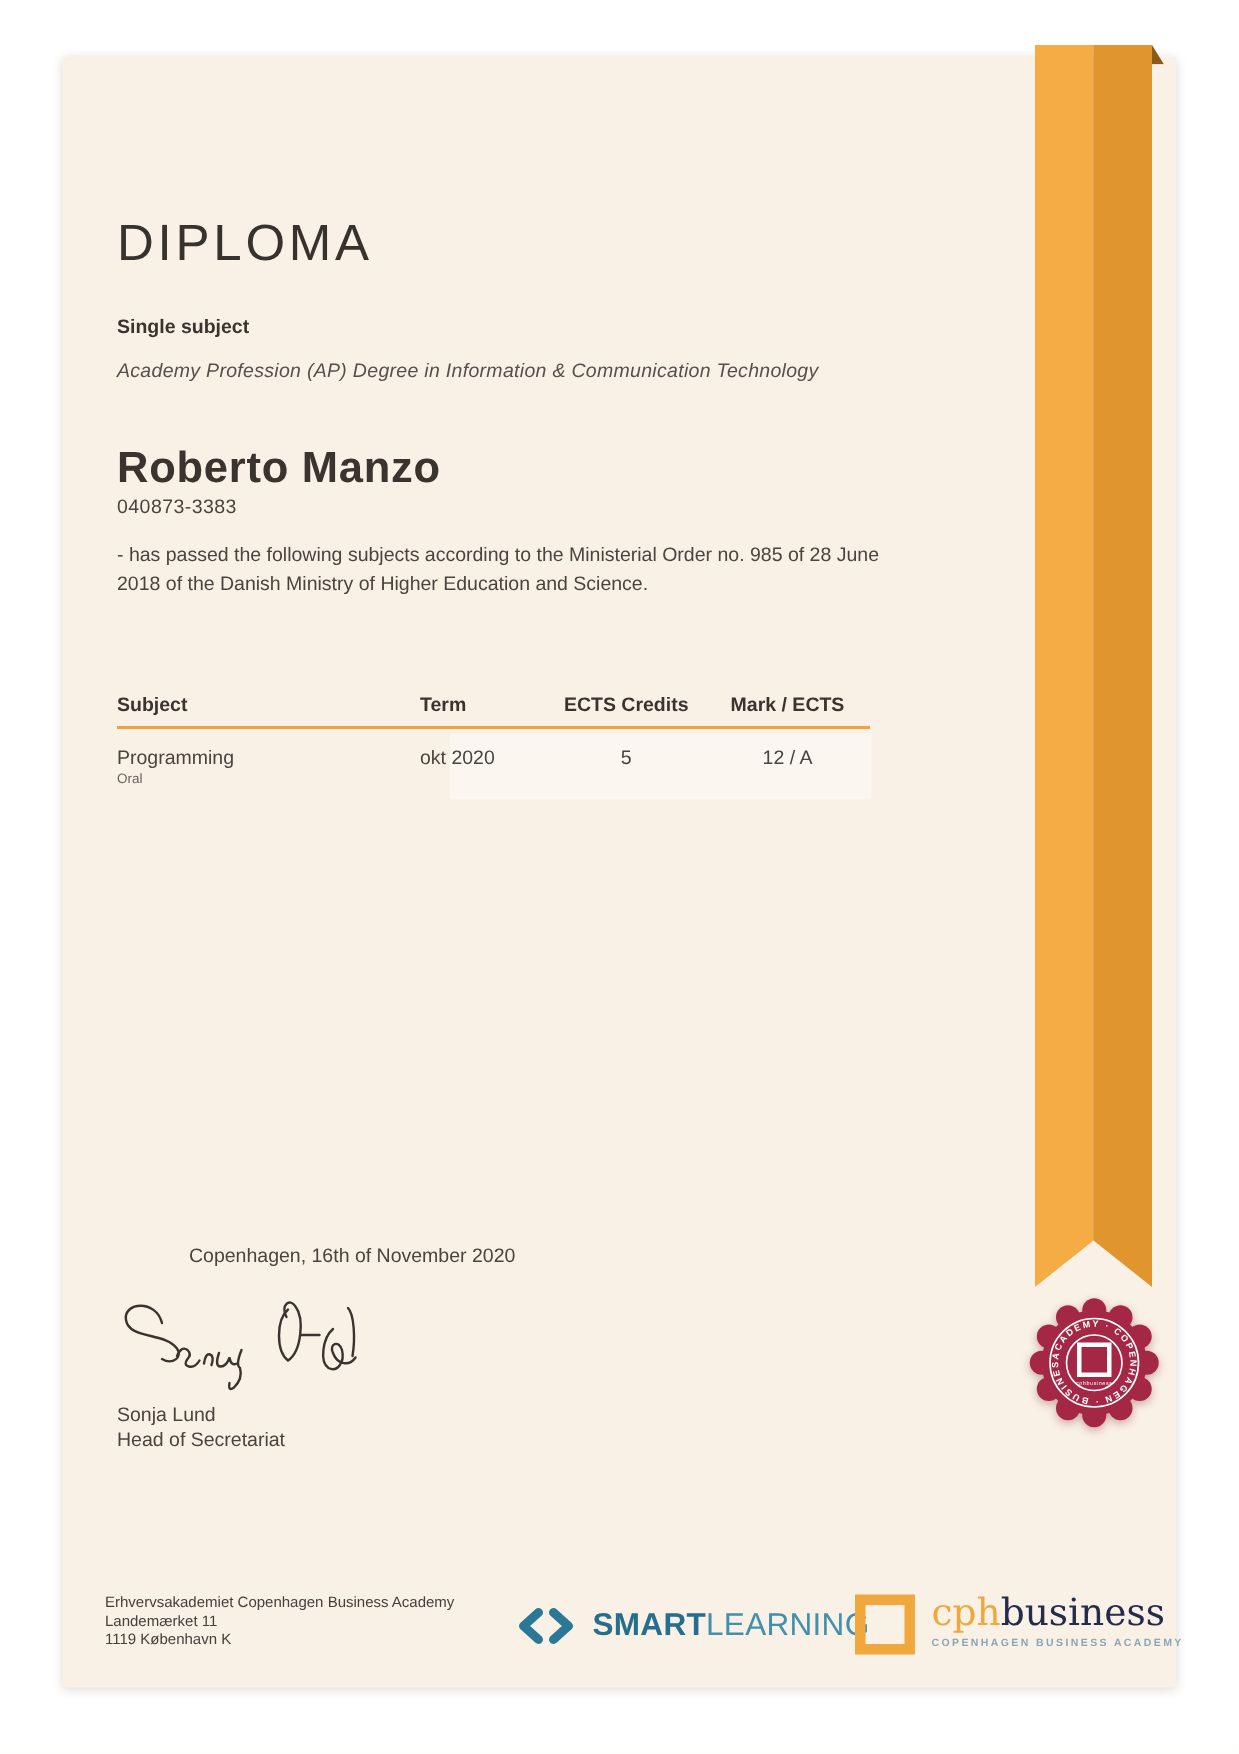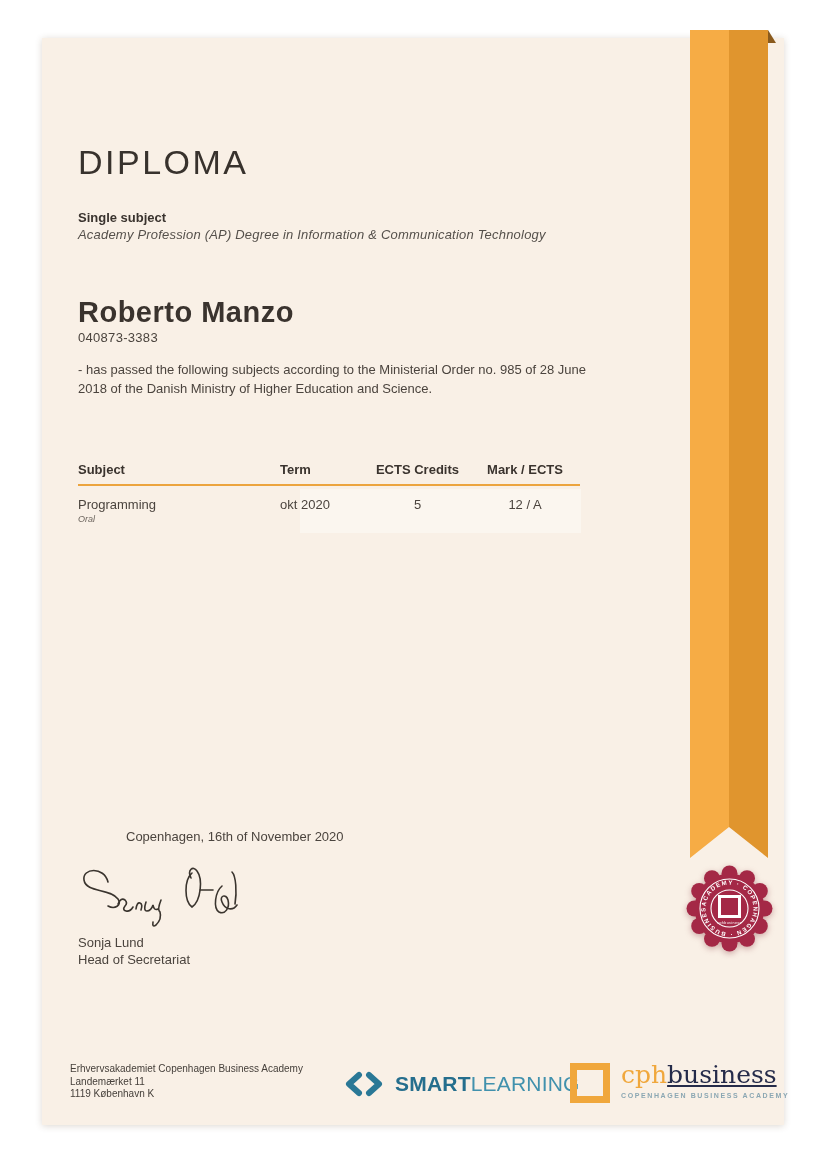--- a/index.html
+++ b/index.html
@@ -20,53 +20,53 @@
   html,body{margin:0;padding:0;background:#fff;}
   .canvas{position:relative;width:826px;height:1169px;background:#ffffff;overflow:hidden;
           font-family:"Liberation Sans",sans-serif;color:var(--body-ink);}
   .page{position:absolute;left:42px;top:38px;width:742px;height:1087px;background:var(--page-bg);
         box-shadow:0 1px 7px rgba(80,55,25,.20);}
   .abs{position:absolute;}
 
   .title{left:36px;top:100px;font-size:34px;line-height:48px;font-weight:300;
          letter-spacing:2.5px;color:var(--ink);}
   .subject-label{left:36px;top:172px;font-size:13px;font-weight:bold;color:#3a332e;}
-  .subject-italic{left:36px;top:189px;font-size:13px;font-style:italic;color:#55504b;letter-spacing:.2px;}
+  .subject-italic{left:36px;top:201px;font-size:13px;font-style:italic;color:#55504b;letter-spacing:.2px;}
   .name{left:36px;top:258px;font-size:29px;font-weight:700;letter-spacing:.5px;color:#3a332e;}
   .cpr{left:36px;top:292px;font-size:13px;color:var(--body-ink);letter-spacing:.3px;}
   .statement{left:36px;top:322px;width:512px;font-size:13px;line-height:19px;color:var(--body-ink);}
 
   .row-highlight{left:258px;top:451px;width:281px;height:44px;background:rgba(255,255,255,.38);}
   .table{left:36px;top:424px;width:502px;}
   .thead,.trow{display:flex;align-items:flex-start;}
   .th{font-size:13px;font-weight:bold;color:#3a332e;}
   .td{font-size:13px;color:var(--body-ink);}
   .c-subject{flex:1;text-align:left;}
   .c-term{width:85px;}
   .c-ects{width:105px;text-align:center;}
   .c-mark{width:110px;text-align:center;}
   .rule{height:2px;background:var(--rule-orange);margin-top:7px;}
   .trow{padding-top:11px;}
-  .note{font-size:9px;font-style:italic;color:#6b645d;margin-top:2px;}
+  .note{font-size:9px;color:#6b645d;margin-top:2px;}
 
   .placedate{left:36px;top:791px;font-size:13px;color:var(--body-ink);margin-left:48px;}
   .sig-svg{left:32px;top:822px;}
   .signame{left:36px;top:897px;font-size:13px;color:var(--body-ink);}
   .sigtitle{left:36px;top:914px;font-size:13px;color:var(--body-ink);}
 
   .footer-left{left:28px;top:1025px;font-size:10px;line-height:12.5px;color:#46403b;}
   .smart{left:301px;top:1033px;display:flex;align-items:center;gap:10px;}
   .smart-text{font-size:21px;letter-spacing:.2px;white-space:nowrap;}
   .smart-bold{font-weight:bold;color:var(--smart-teal-bold);}
   .smart-light{font-weight:normal;color:var(--smart-teal-light);}
   .cph{left:528px;top:1023px;display:flex;align-items:flex-start;gap:11px;}
   .cph-square{width:26px;height:26px;border:7px solid var(--cph-orange);margin-top:2px;}
   .cph-words{font-family:"DejaVu Serif","Liberation Serif",serif;font-size:25px;line-height:27px;white-space:nowrap;}
   .cph-cph{color:var(--cph-orange);}
-  .cph-business{color:var(--cph-navy);text-decoration:underline;}
+  .cph-business{color:var(--cph-navy);}
   .cph-tagline{font-family:"Liberation Sans",sans-serif;font-size:7px;letter-spacing:1.6px;
                color:var(--cph-gray);font-weight:bold;margin-top:4px;white-space:nowrap;}
 
   .ribbon{left:690px;top:30px;width:78px;height:828px;
           clip-path:polygon(0 0,100% 0,100% 100%,50% calc(100% - 31px),0 100%);
           filter:drop-shadow(0 1px 2px rgba(90,60,20,.25));}
   .ribbon-left{position:absolute;left:0;top:0;width:39px;height:100%;background:var(--ribbon-light);}
   .ribbon-right{position:absolute;left:39px;top:0;width:39px;height:100%;background:var(--ribbon-dark);}
   .ribbon-fold{left:768px;top:30px;width:8px;height:13px;background:var(--ribbon-fold);
                clip-path:polygon(0 0,100% 100%,0 100%);}

